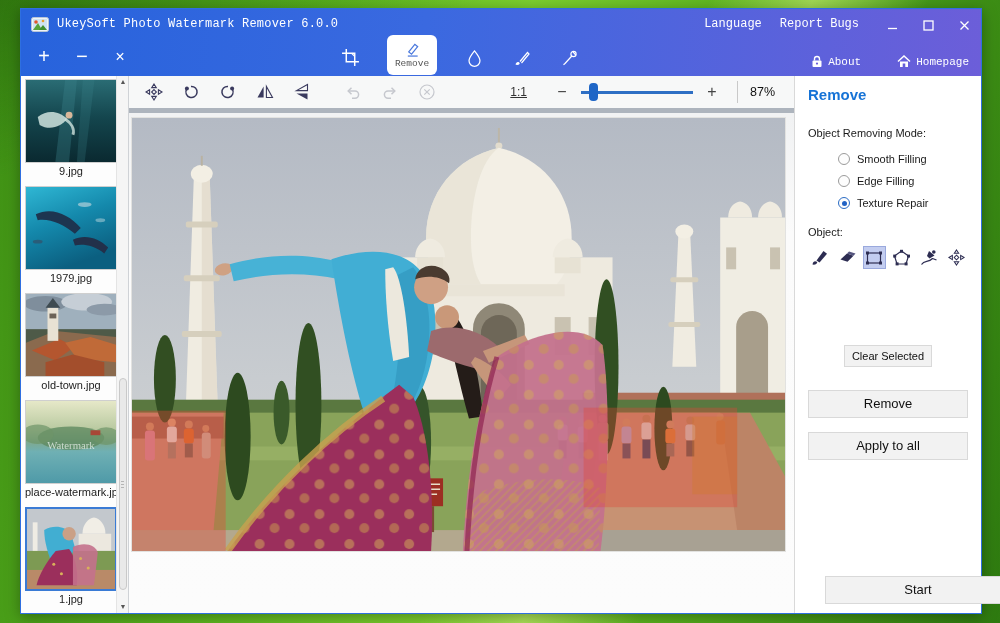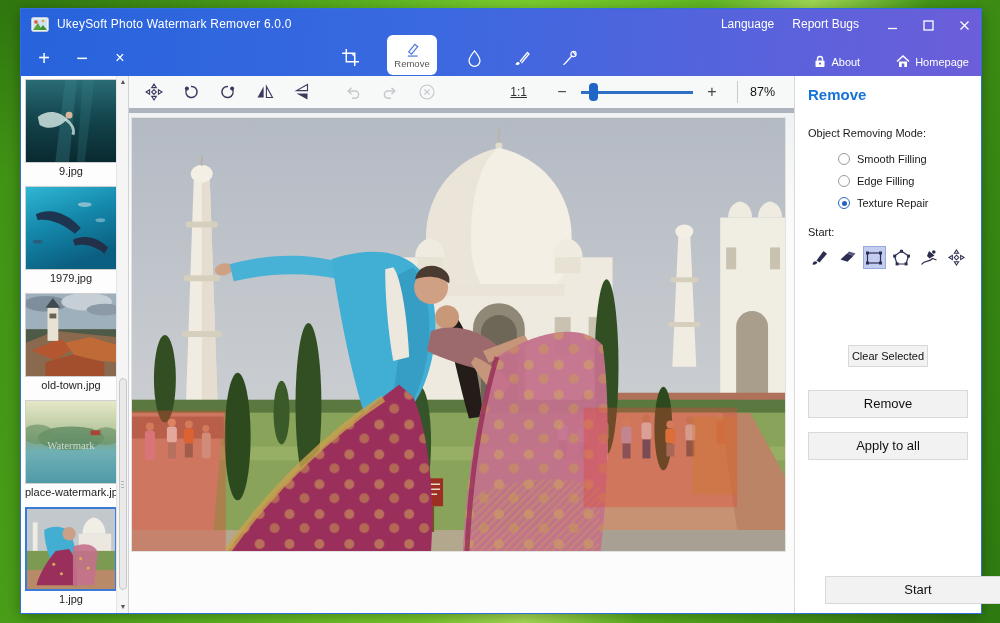--- a/index.html
+++ b/index.html
@@ -12,21 +12,21 @@
       linear-gradient(160deg, rgba(20,70,5,0.35) 0%, rgba(0,0,0,0) 18%),
       linear-gradient(100deg, #3e8f14 0%, #5cb71f 28%, #7ccf2e 48%, #57b01d 70%, #2e7a10 100%);
   }
 
   .window {
     position:absolute; left:20px; top:8px; width:962px; height:606px;
     border:1px solid #2f6fe0; background:#fff; box-shadow:0 3px 14px rgba(0,0,0,0.35);
   }
 
   
-  .header { height:67px; background:linear-gradient(95deg,#2763dc 0%,#3a69e0 42%,#6c5ed9 100%); color:#fff; }
+  .header { height:67px; background:linear-gradient(95deg,#2763dc 0%,#3a69e0 42%,#6c5ed9 100%); color:#fff;font-family:Liberation Mono, monospace; }
   .titlebar { height:30px; display:flex; align-items:center; padding:0 10px; }
   .app-icon { width:18px; height:15px; margin-right:8px; flex:0 0 auto; }
   .title-text { font-size:12px; letter-spacing:0.2px; }
   .titlebar-right { margin-left:auto; display:flex; align-items:flex-end; gap:18px; font-size:12px; }
   .menu-link { cursor:default; }
   .win-controls { display:flex; align-items:center; gap:22px; margin-left:8px; }
   .win-btn { width:14px; height:12px; display:flex; align-items:center; justify-content:center; }
 
   .toolbar { height:37px; display:flex; align-items:center; position:relative; padding:0 12px; }
   .file-actions { display:flex; align-items:center; gap:16px; font-weight:300; }
@@ -87,21 +87,21 @@
   .mode-label { margin-bottom:13px; }
   .radio-row { display:flex; align-items:center; margin:0 0 8px 30px; height:14px; }
   .radio { width:12px; height:12px; border-radius:50%; border:1px solid #9b9b9b; background:#fdfdfd; margin-right:7px; position:relative; flex:0 0 auto; }
   .radio-row.selected .radio { border-color:#2b6cc4; }
   .radio-row.selected .radio::after { content:""; position:absolute; left:2.5px; top:2.5px; width:5px; height:5px; border-radius:50%; background:#2162c4; }
   .tools-label { margin:16px 0 8px 0; }
   .tools-row { display:flex; align-items:center; gap:3.5px; }
   .tool-btn { width:25px; height:23px; display:flex; align-items:center; justify-content:center; color:#2d2d52; border:1px solid transparent; }
   .tool-btn.selected { background:#c3cdf0; border-color:#9aa9dd; }
   .btn { display:block; background:#f2f2f2; border:1px solid #d9d9d9; color:#111; font-family:inherit; text-align:center; cursor:default; }
-  .btn-clear { width:80px; height:22px; font-size:11px; margin:76px auto 0 auto; line-height:20px; }
+  .btn-clear { width:88px; height:22px; font-size:11px; margin:76px auto 0 auto; line-height:20px; }
   .btn-wide { width:100%; height:28px; font-size:13px; line-height:26px; }
   .btn-remove { margin-top:23px; }
   .btn-apply { margin-top:14px; }
   .btn-start { position:absolute; left:30px; right:13px; bottom:9px; }
 </style>
 </head>
 <body>
 
 <div class="window">
   <div class="header">
@@ -574,21 +574,21 @@
       </div>
       <div class="radio-row">
         <span class="radio"></span>
         <span>Edge Filling</span>
       </div>
       <div class="radio-row selected">
         <span class="radio"></span>
         <span>Texture Repair</span>
       </div>
 
-      <div class="tools-label">Start:</div>
+      <div class="tools-label">Object:</div>
 
       <div class="tools-row">
         <span class="tool-btn">
           <svg width="17" height="17" viewBox="0 0 17 17">
             <path d="M1.5 15.5 C2 12.5 4 11.6 5.8 12.8 C7 13.7 5.8 15.2 3 15.8 Z" fill="currentColor"></path>
             <path d="M5.5 11.5 L12.5 2 L16 4.8 L8.5 13.5 Z" fill="currentColor"></path>
           </svg>
         </span>
         <span class="tool-btn">
           <svg width="17" height="17" viewBox="0 0 17 17">

